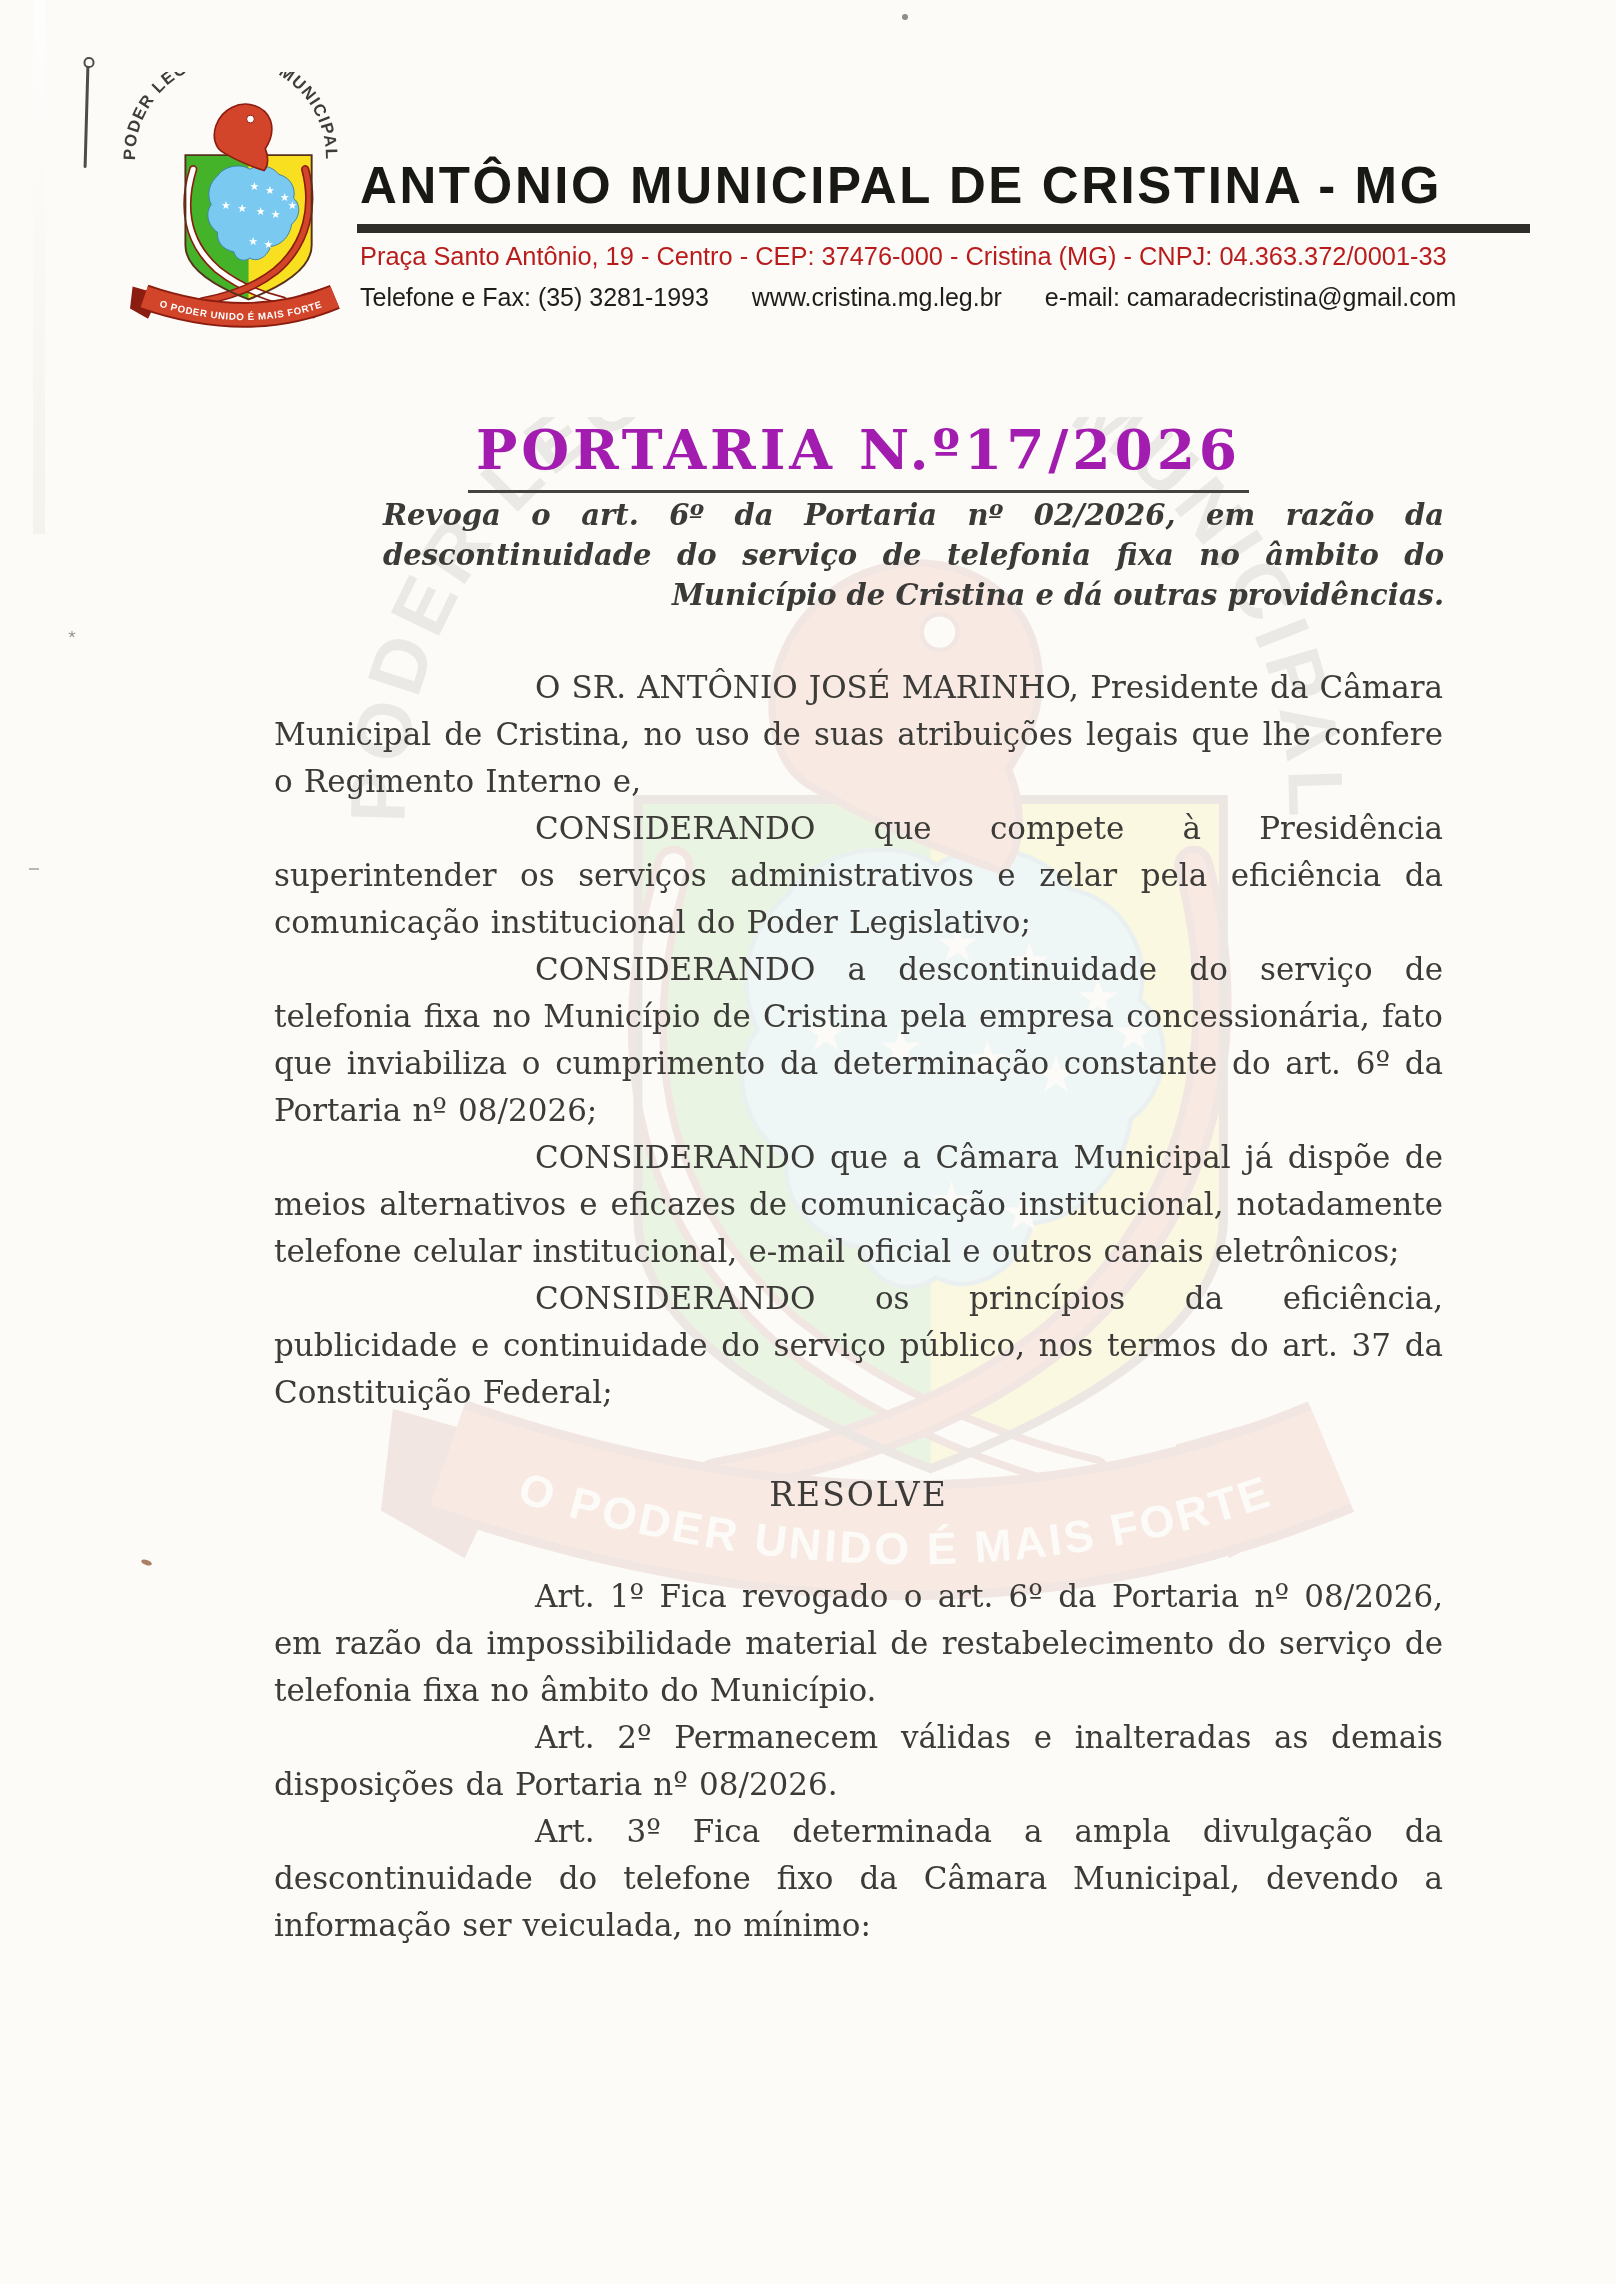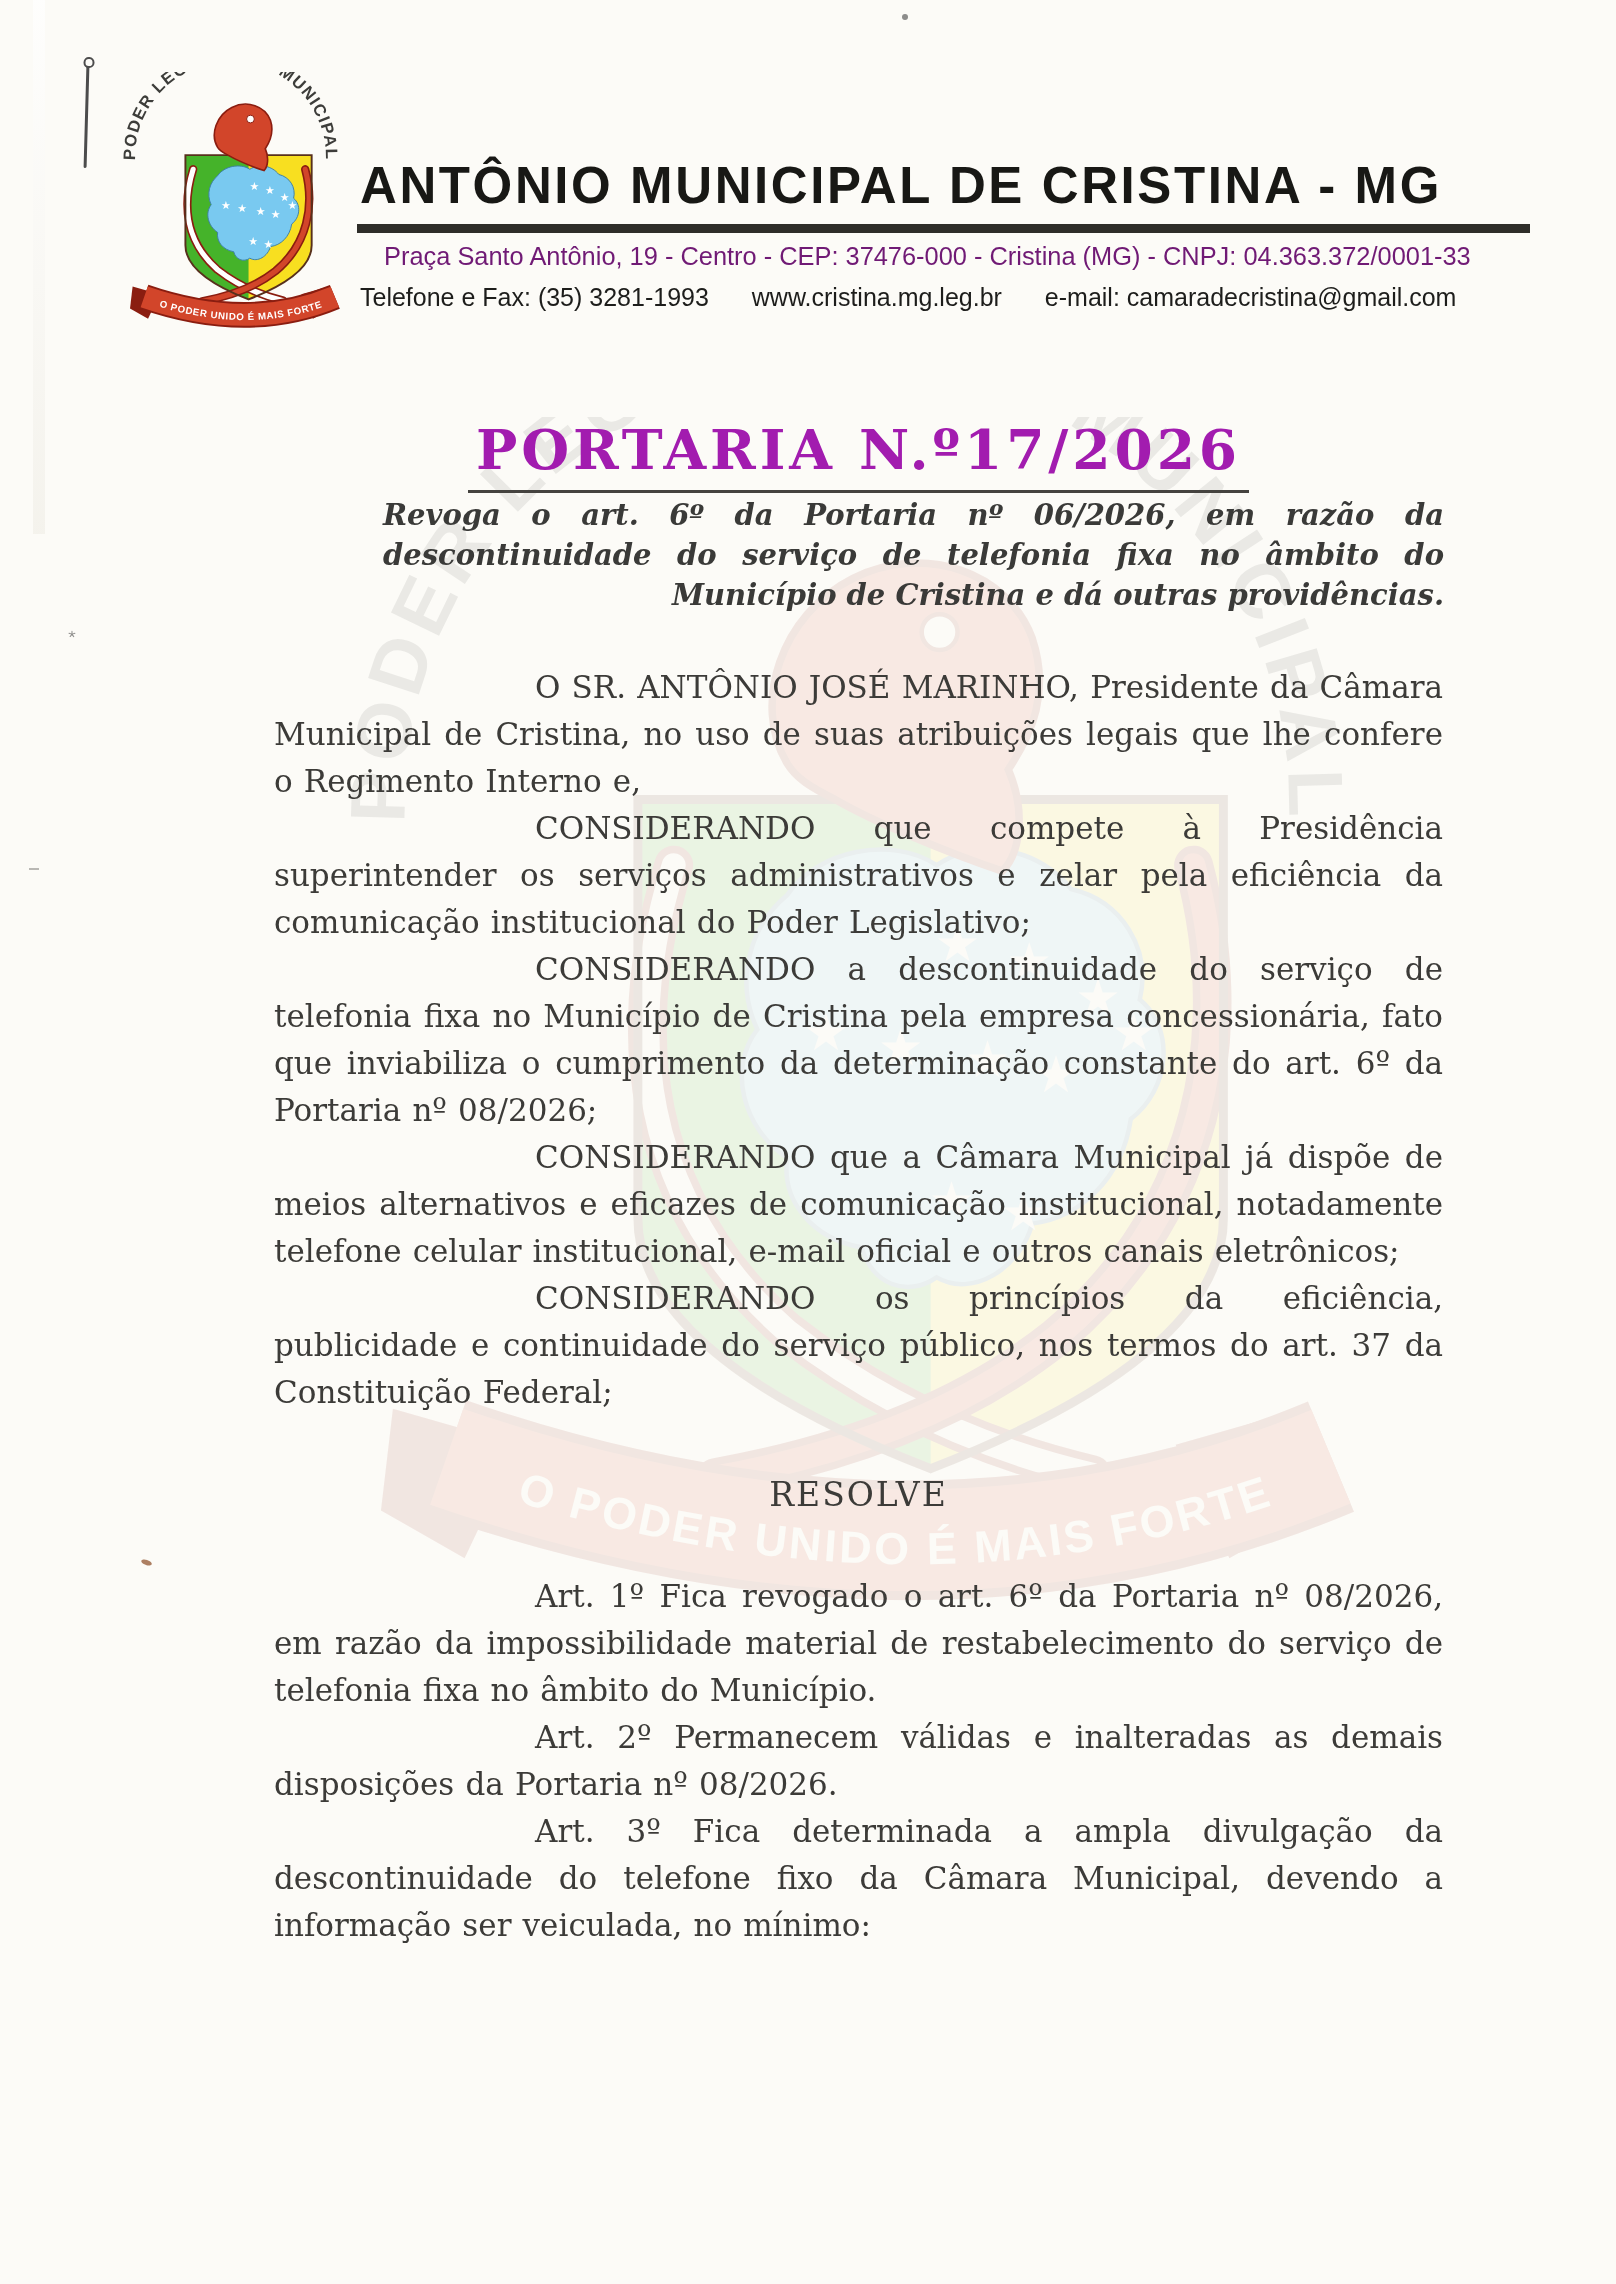--- a/index.html
+++ b/index.html
@@ -11,21 +11,21 @@
   
   .crest{position:absolute;left:121px;top:72px;width:219px;height:259px;}
   .org-name{
     position:absolute;left:360px;top:156px;width:1179px;
     font-family:"Liberation Sans",sans-serif;font-weight:bold;
     font-size:51px;letter-spacing:2.6px;color:#181815;white-space:nowrap;
   }
   .head-rule{position:absolute;left:357px;top:224px;width:1173px;height:8.5px;background:#2e2d29;}
   .address{
     position:absolute;left:360px;top:242px;
-    font-family:"Liberation Sans",sans-serif;font-size:25.4px;color:#701a75;white-space:nowrap;margin-left:24px;
+    font-family:"Liberation Sans",sans-serif;font-size:25.4px;color:#b91c1c;white-space:nowrap;
   }
   .contact{
     position:absolute;left:360px;top:283px;
     font-family:"Liberation Sans",sans-serif;font-size:25px;color:#1d1d1b;white-space:nowrap;
   }
   .contact span{margin-right:36px;}
   
   .watermark{
     position:absolute;left:339px;top:417px;width:1016px;height:1195px;
     opacity:0.09;pointer-events:none;
@@ -145,21 +145,21 @@
   <div class="watermark">
     <svg viewBox="0 0 340 400" aria-hidden="true">
         <use href="#crest-art"></use>
       </svg>
   </div>
 
   <div class="doc-title-wrap">
     <span class="doc-title">PORTARIA N.º17/2026</span>
   </div>
 
-  <p class="epigraph">Revoga o art. 6º da Portaria nº 06/2026, em razão da descontinuidade do serviço de telefonia fixa no âmbito do Município de Cristina e dá outras providências.</p>
+  <p class="epigraph">Revoga o art. 6º da Portaria nº 02/2026, em razão da descontinuidade do serviço de telefonia fixa no âmbito do Município de Cristina e dá outras providências.</p>
 
   <div class="doc-body">
     <p>O SR. ANTÔNIO JOSÉ MARINHO, Presidente da Câmara Municipal de Cristina, no uso de suas atribuições legais que lhe confere o Regimento Interno e,</p>
     <p class="gap">CONSIDERANDO que compete à Presidência superintender os serviços administrativos e zelar pela eficiência da comunicação institucional do Poder Legislativo;</p>
     <p>CONSIDERANDO a descontinuidade do serviço de telefonia fixa no Município de Cristina pela empresa concessionária, fato que inviabiliza o cumprimento da determinação constante do art. 6º da Portaria nº 08/2026;</p>
     <p>CONSIDERANDO que a Câmara Municipal já dispõe de meios alternativos e eficazes de comunicação institucional, notadamente telefone celular institucional, e-mail oficial e outros canais eletrônicos;</p>
     <p>CONSIDERANDO os princípios da eficiência, publicidade e continuidade do serviço público, nos termos do art. 37 da Constituição Federal;</p>
     <p class="resolve">RESOLVE</p>
     <p><span>Art. 1º</span> <span>Fica revogado o art. 6º da Portaria nº 08/2026, em razão da impossibilidade material de restabelecimento do serviço de telefonia fixa no âmbito do Município.</span></p>
     <p class="gap"><span>Art. 2º</span> <span>Permanecem válidas e inalteradas as demais disposições da Portaria nº 08/2026.</span></p>

